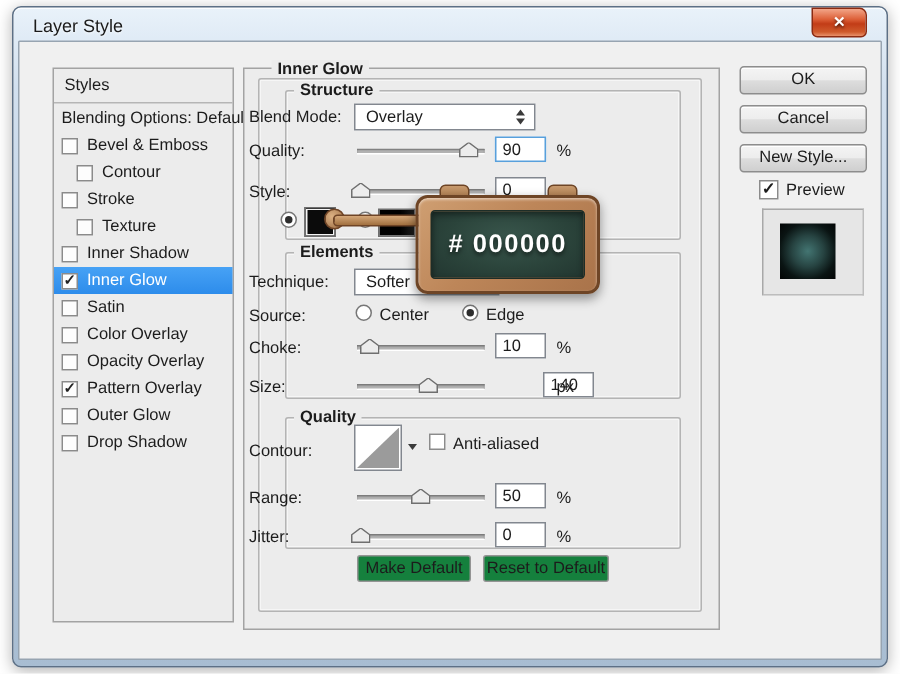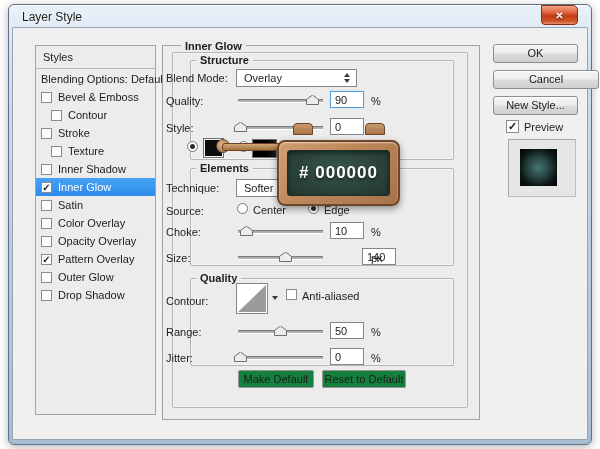--- a/index.html
+++ b/index.html
@@ -67,21 +67,21 @@
 
   .btn { position:absolute; border:1px solid #8d8d8d; border-radius:3px; text-align:center;
     background:linear-gradient(180deg,#f4f4f4 0%,#ededed 48%,#dddddd 52%,#cfcfcf 100%);
     cursor:pointer; box-shadow:inset 0 1px 0 #fff; }
   .btn-flat { position:absolute; border:1px solid #949494; border-radius:2px; text-align:center;
     background:#15803d; cursor:pointer; }
 
   
   .tt-tab { position:absolute; width:20px; height:12px; border-radius:4px 4px 0 0;
     background:linear-gradient(180deg,#c79a6e,#aa7648); border:1px solid #6e4526; z-index:5; }
-  .tt-frame { position:absolute; left:277px; top:140px; width:123px; height:66px; z-index:6;
+  .tt-frame { position:absolute; left:277px; top:130px; width:123px; height:66px; z-index:6;
     border-radius:8px; border:2px solid #6e4526;
     background:linear-gradient(135deg,#cf9f72 0%,#bd8659 45%,#a9734a 100%);
     box-shadow:0 3px 7px rgba(0,0,0,.40), inset 0 1px 2px rgba(255,255,255,.55); }
   .tt-board { position:absolute; left:8px; top:8px; right:8px; bottom:8px;
     border-radius:3px; border:1px solid #1d2d27;
     background:radial-gradient(ellipse at 50% 40%, #39564c 0%, #2b443b 55%, #223630 100%);
     box-shadow:inset 0 2px 4px rgba(0,0,0,.45);
     display:flex; align-items:center; justify-content:center; }
   .tt-text { color:#fff; font-weight:bold; font-size:17px; letter-spacing:1px;
     text-shadow:0 2px 3px rgba(0,0,0,.55); }
@@ -284,21 +284,21 @@
         <path d="M6.5 0 L12.5 4.5 V9.5 H0.5 V4.5 Z" fill="#ececec" stroke="#6f6f6f"></path>
       </svg>
   </div>
   <div class="field" style="left:330px; top:348px;">0</div>
   <div class="unit" style="left:371px; top:352px;">%</div>
 
   <div class="btn-flat" style="left:238px; top:370px; width:76px; height:18px; line-height:16px;">Make Default</div>
   <div class="btn-flat" style="left:322px; top:370px; width:84px; height:18px; line-height:16px;">Reset to Default</div>
 
   <div class="btn" style="left:493px; top:44px; width:85px; height:19px; line-height:17px;">OK</div>
-  <div class="btn" style="left:493px; top:70px; width:106px; height:19px; line-height:17px;">Cancel</div>
+  <div class="btn" style="left:493px; top:70px; width:85px; height:19px; line-height:17px;">Cancel</div>
   <div class="btn" style="left:493px; top:96px; width:85px; height:19px; line-height:17px;">New Style...</div>
   <div class="pv-cb"></div>
   <div class="abs" style="left:524px; top:121px;">Preview</div>
   <div class="preview-panel">
     <div class="preview-glow"></div>
   </div>
 
   <div class="knob"></div>
   <div class="stick"></div>
   <div class="tt-tab" style="left:293px; top:123px;"></div>

